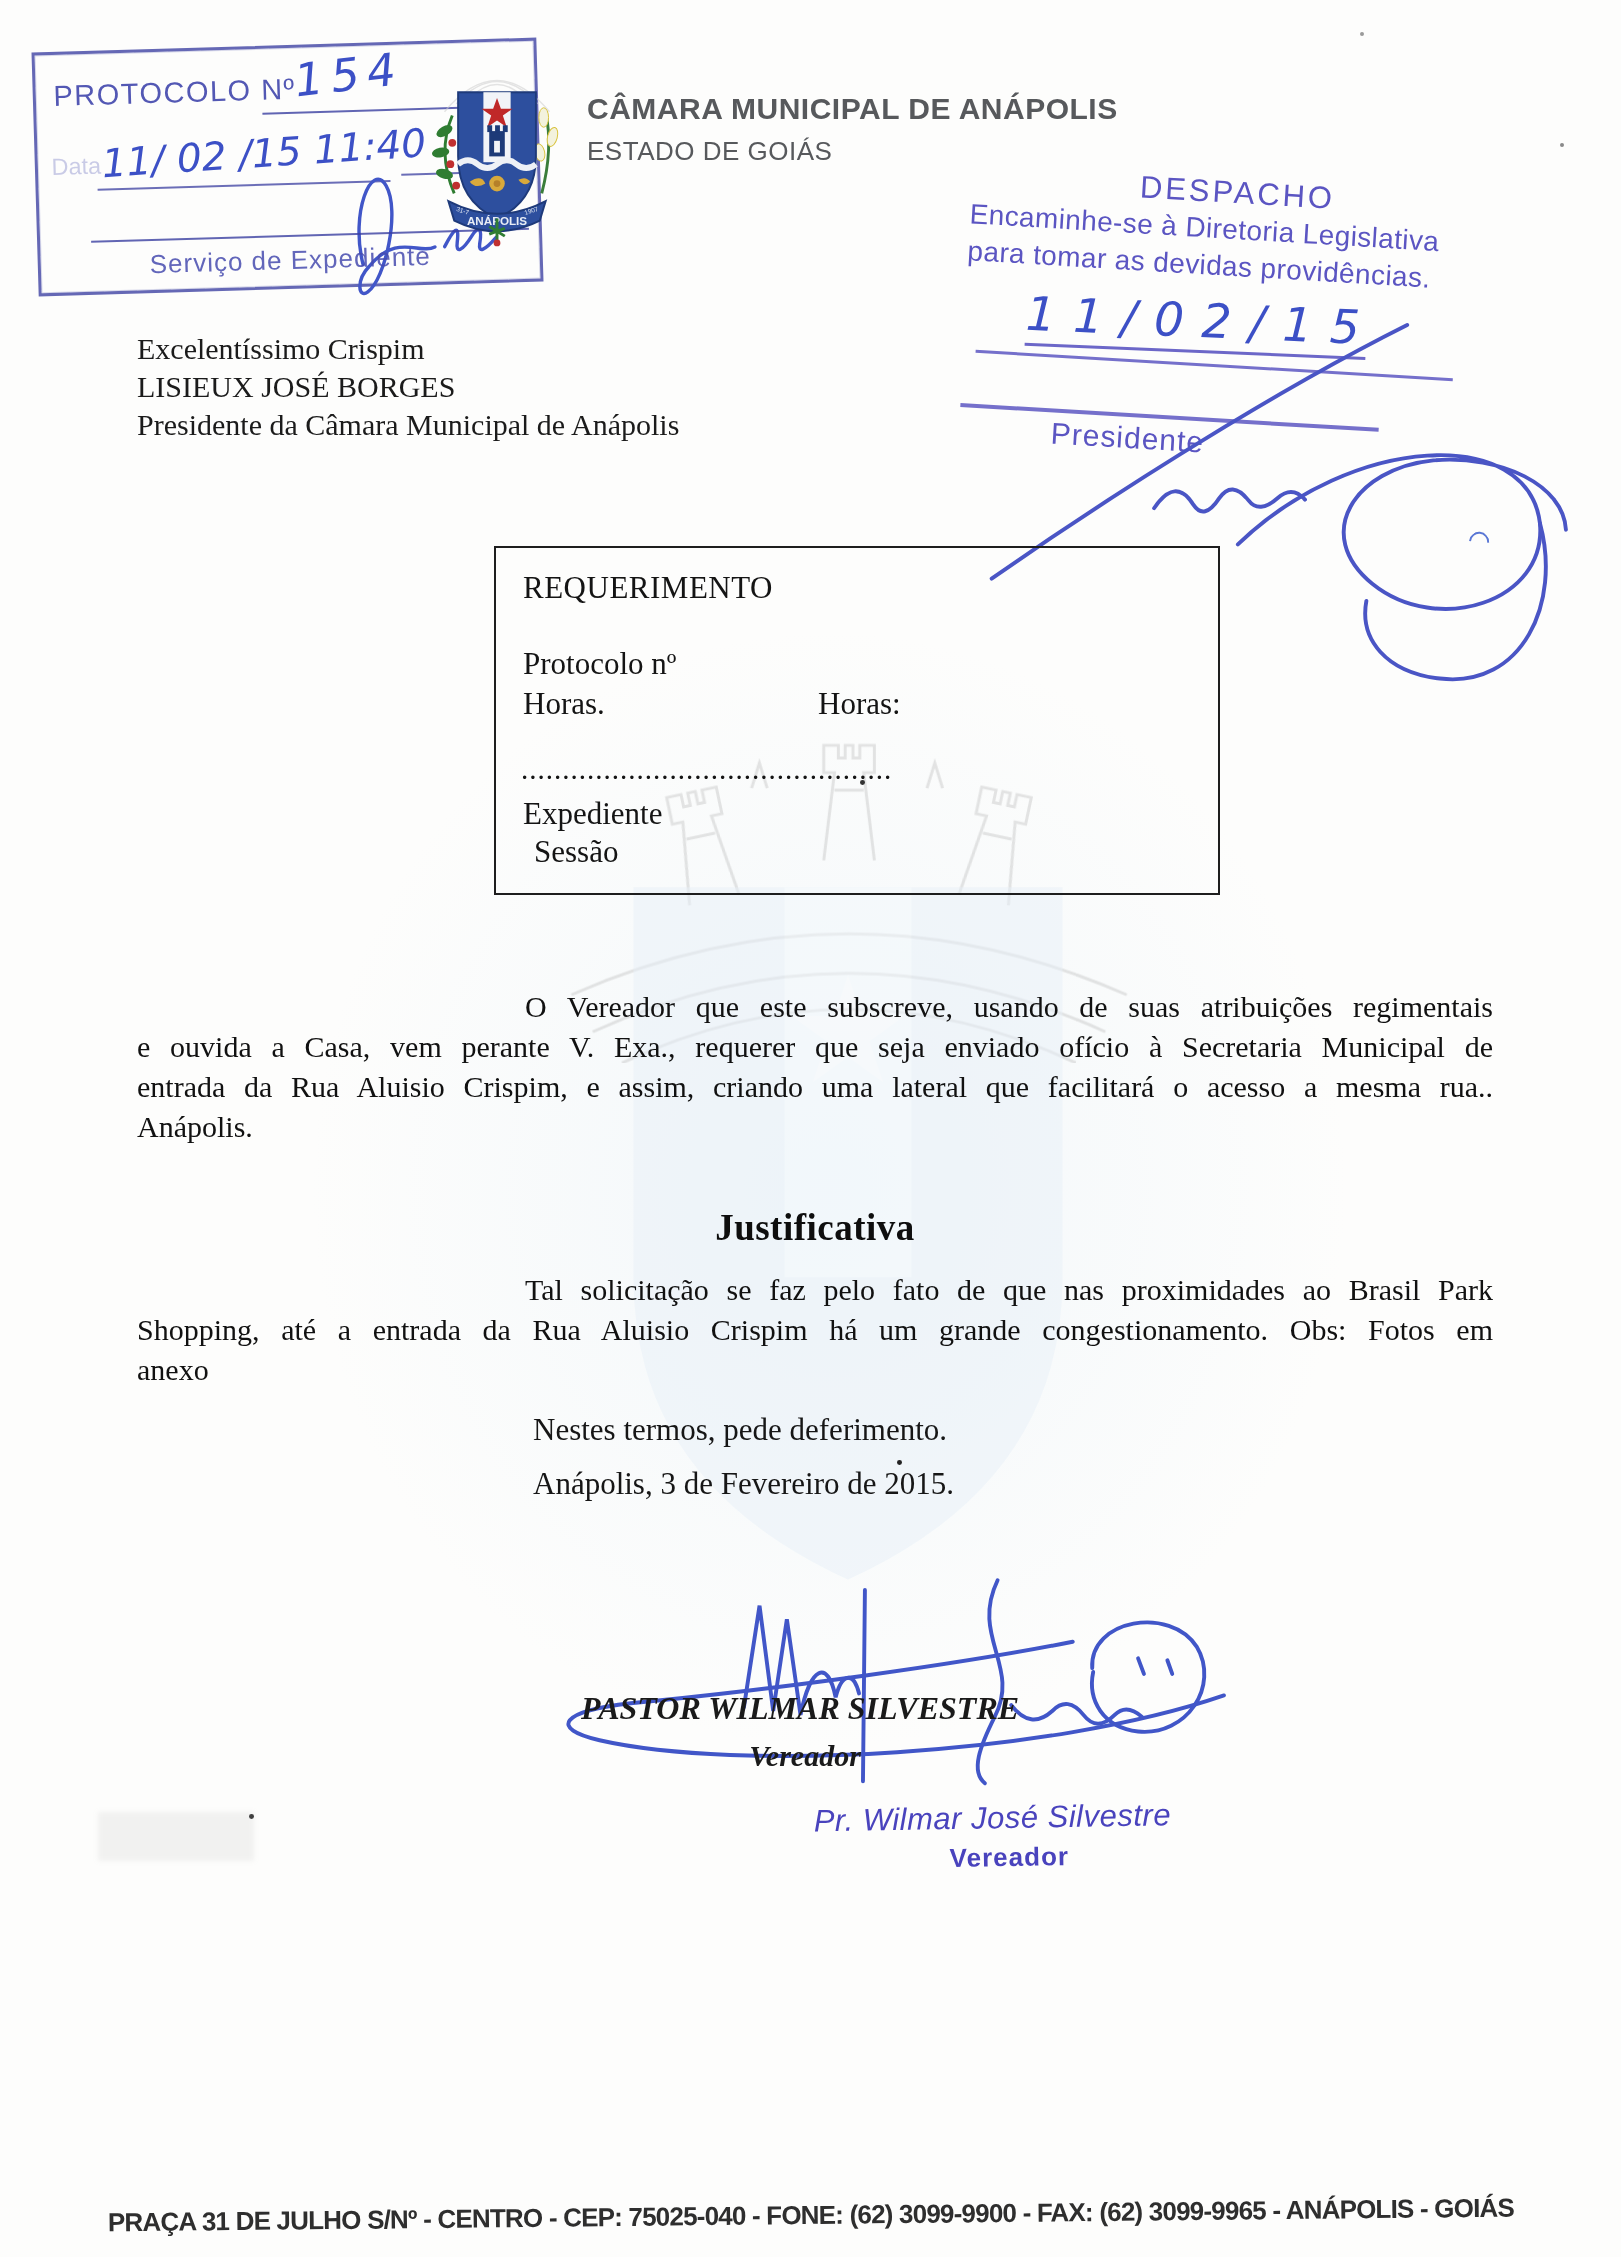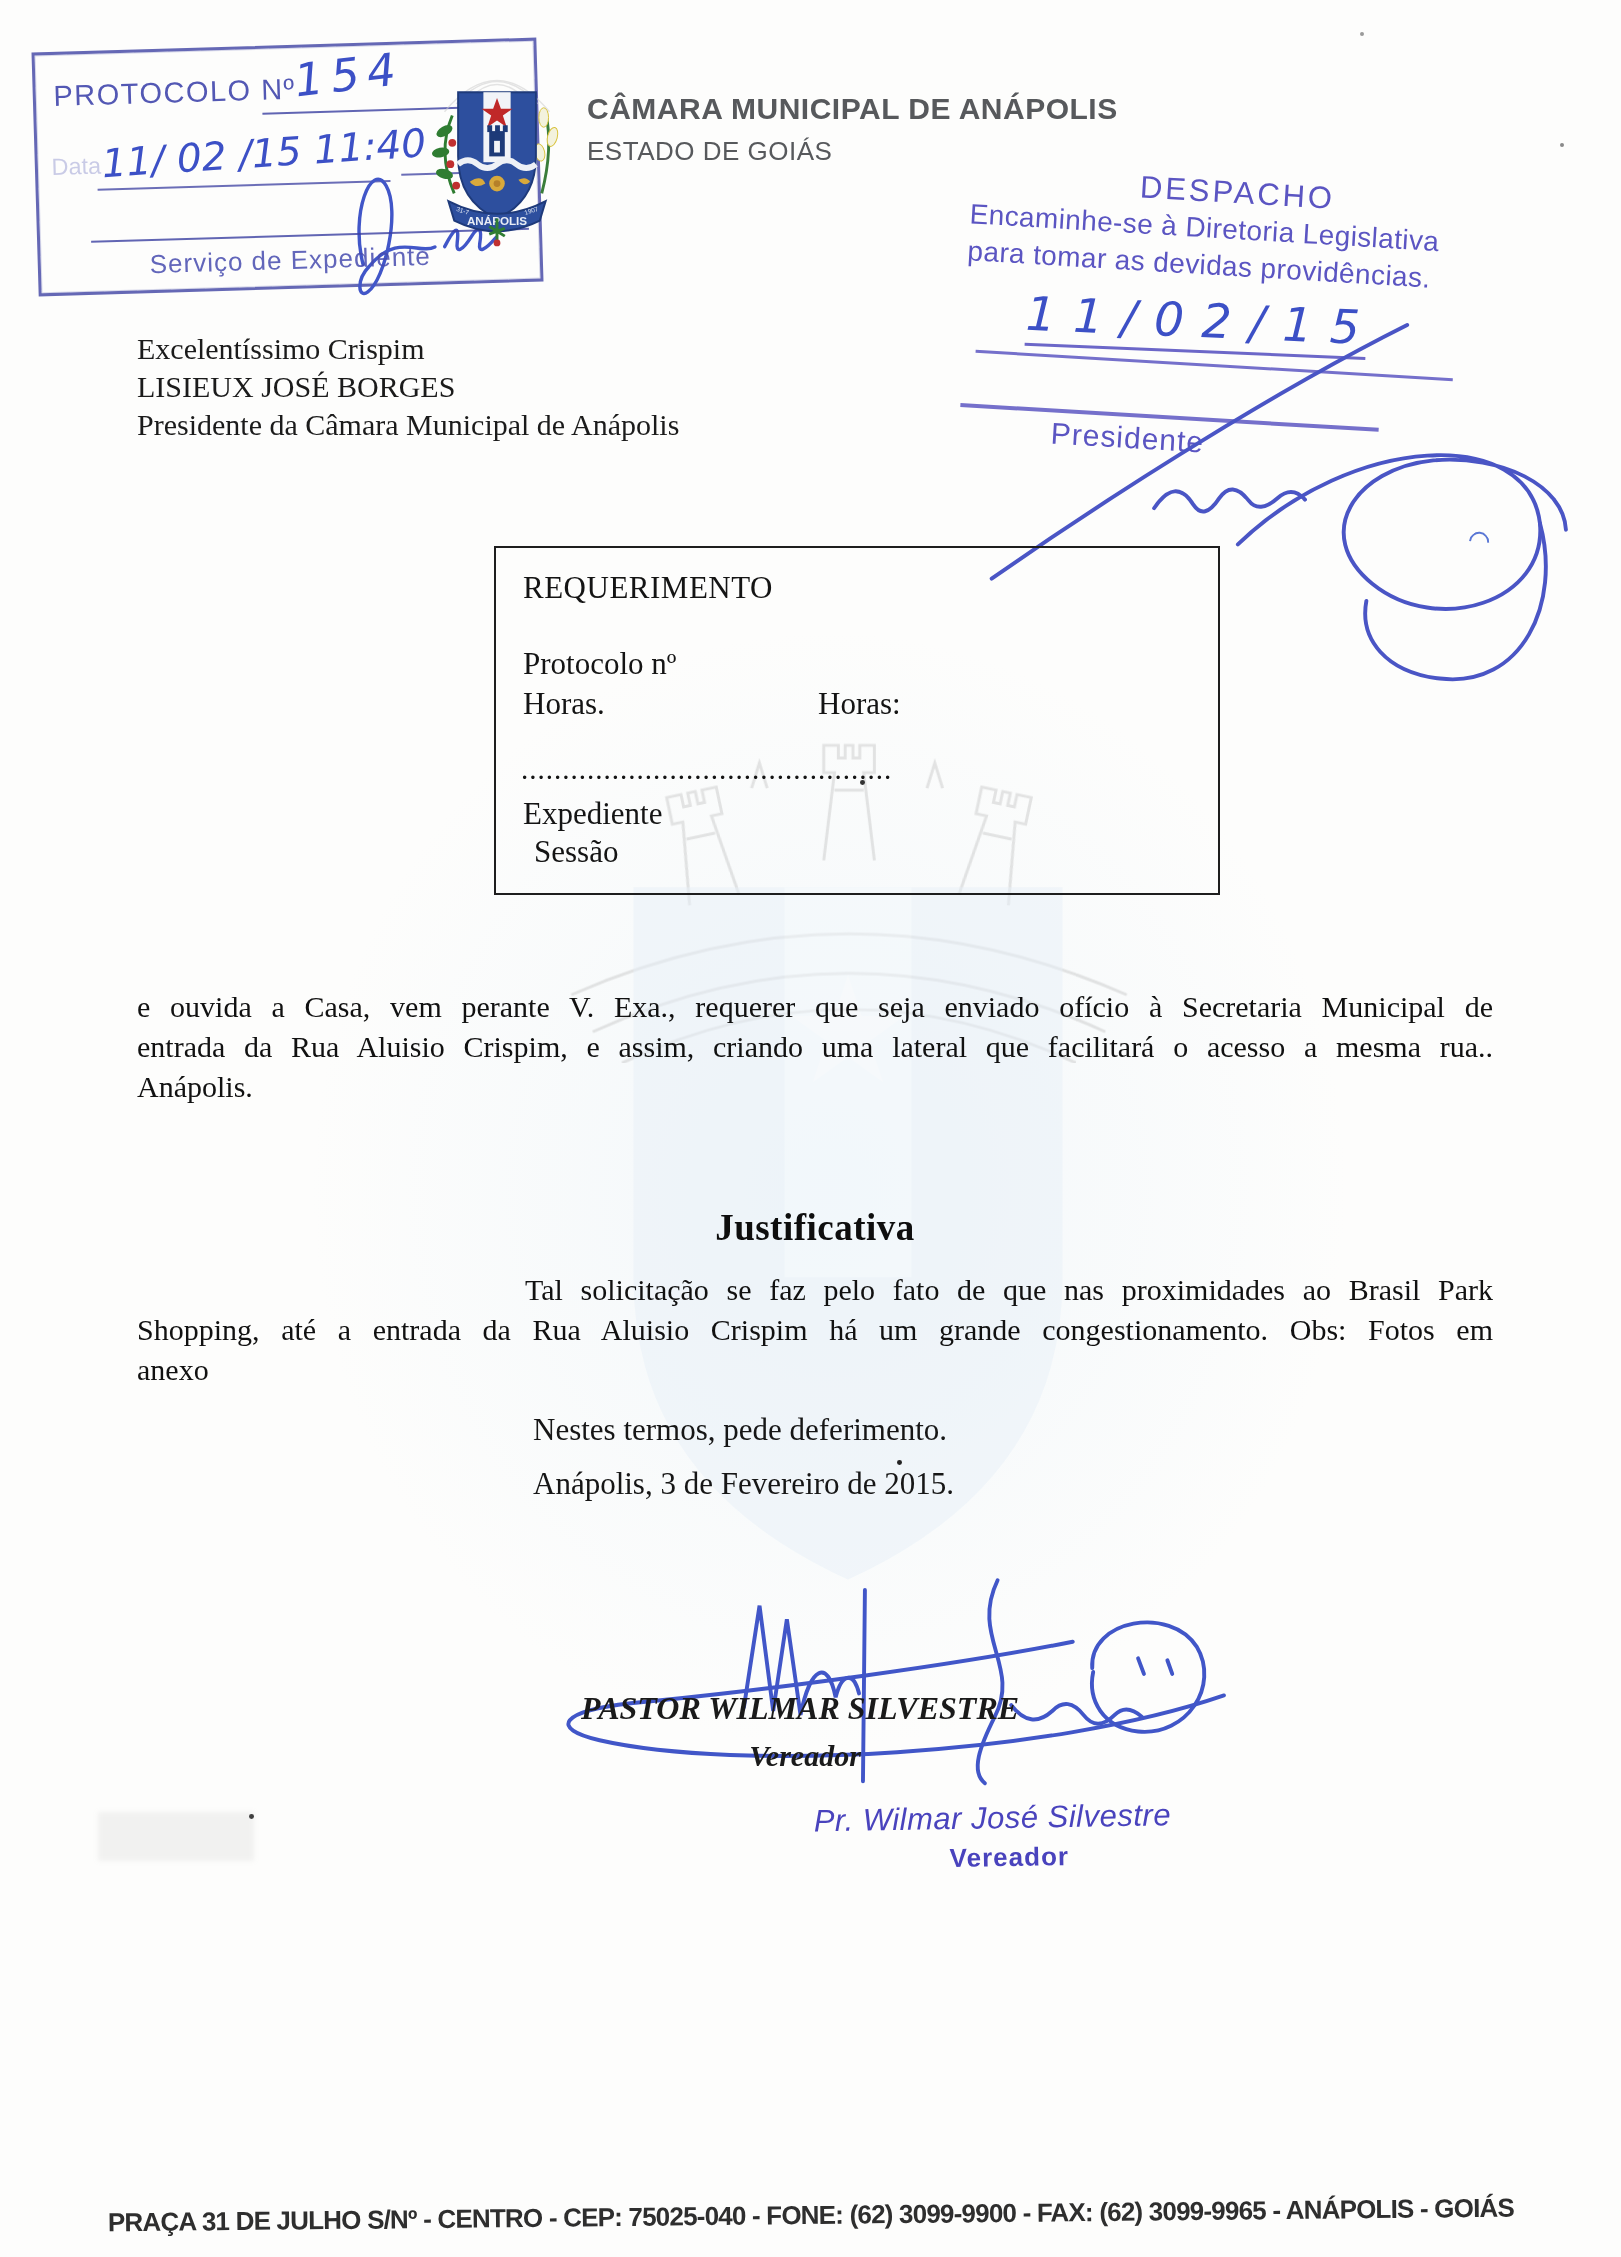--- a/index.html
+++ b/index.html
@@ -222,20 +222,21 @@
   <div class="rb-title">REQUERIMENTO</div>
   <div class="rb-prot">Protocolo nº</div>
   <div class="rb-data">Horas.</div>
   <div class="rb-horas">Horas:</div>
   <div class="rb-dots">.............................................</div>
   <div class="rb-exp">Expediente</div>
   <div class="rb-ses">Sessão</div>
 </div>
 
 <div class="bodytxt p1">
+  <div class="jline ind">O Vereador que este subscreve, usando de suas atribuições regimentais</div>
   <div class="jline">e ouvida a Casa, vem perante V. Exa., requerer que seja enviado ofício à Secretaria Municipal de</div>
   <div class="jline">entrada da Rua Aluisio Crispim, e assim, criando uma lateral que facilitará o acesso a mesma rua..</div>
   <div class="plainline">Anápolis.</div>
 </div>
 
 <div class="jtitle">Justificativa</div>
 
 <div class="bodytxt p2">
   <div class="jline ind">Tal solicitação se faz pelo fato de que nas proximidades ao Brasil Park</div>
   <div class="jline">Shopping, até a entrada da Rua Aluisio Crispim há um grande congestionamento. Obs: Fotos em</div>

